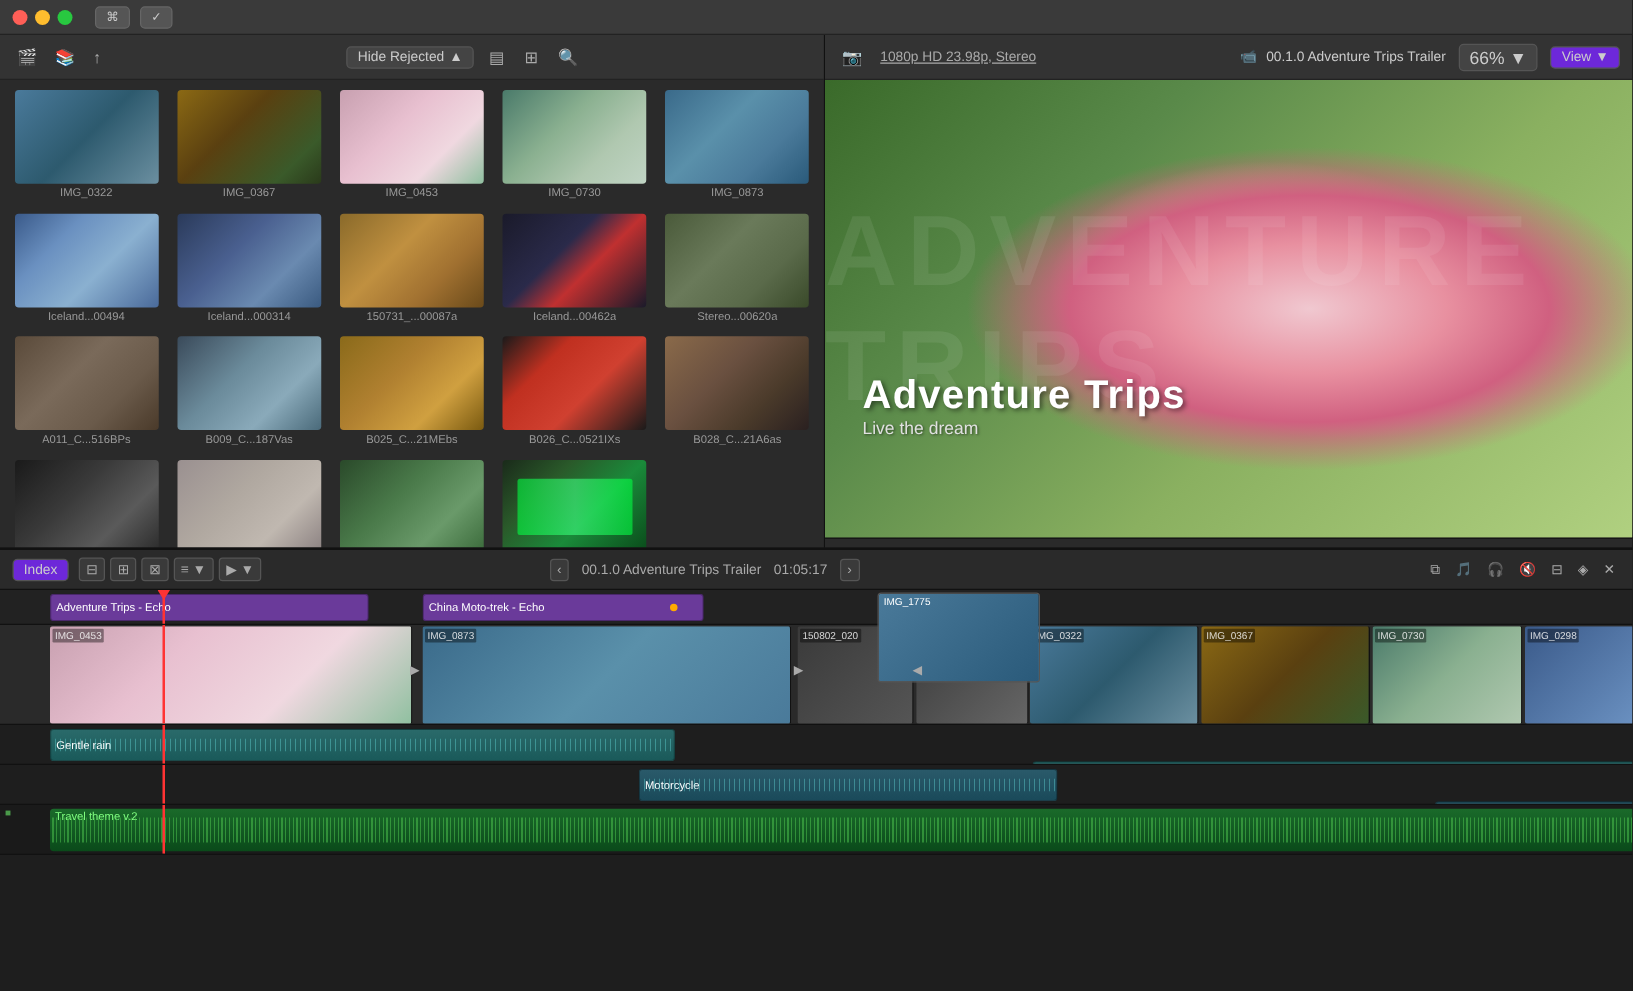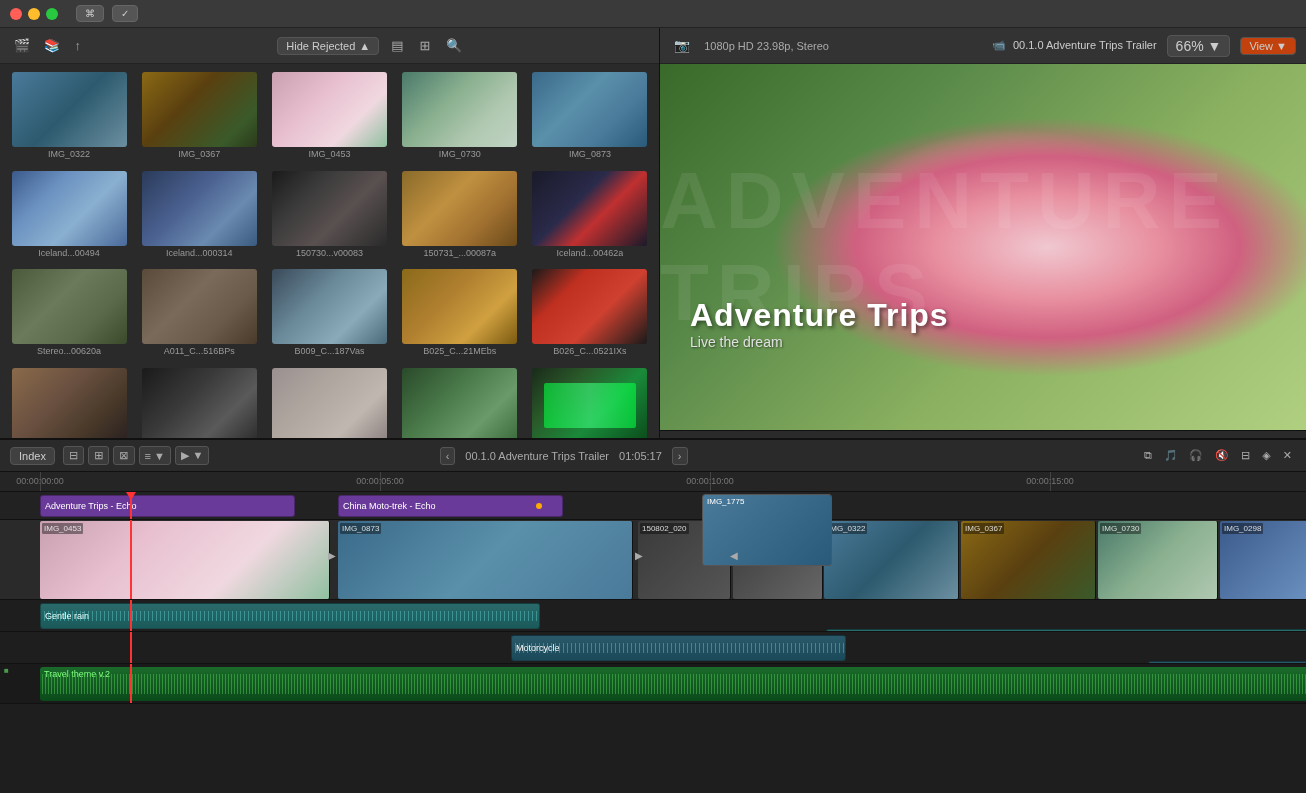--- a/index.html
+++ b/index.html
@@ -155,31 +155,31 @@
     .preview-toolbar {
       height: 36px;
       background: #333;
       display: flex;
       align-items: center;
       padding: 0 10px;
       gap: 10px;
       border-bottom: 1px solid #222;
     }
     .format-info {
-      display: flex; align-items: center; gap: 8px; font-size: 11px; color: #aaa;
+      display: flex; align-items: center; gap: 8px; font-size: 11px; color: #aaa; text-decoration: underline;
     }
     .project-name {
       margin-left: auto; font-size: 11px; color: #ccc;
     }
     .zoom-btn {
       background: #444; border: 1px solid #555; border-radius: 4px;
       color: #ccc; font-size: 14px; padding: 2px 8px; cursor: pointer;
     }
     .view-btn {
-      background: #c2410c; border: 1px solid #555; border-radius: 4px;
+      background: #6d28d9; border: 1px solid #555; border-radius: 4px;
       color: #ccc; font-size: 11px; padding: 2px 8px; cursor: pointer;
     }
 
     
     .preview-viewer {
       flex: 1;
       background: #000;
       position: relative;
       display: flex;
       align-items: center;
@@ -263,21 +263,21 @@
     .timeline-toolbar {
       height: 32px;
       background: #2a2a2a;
       display: flex;
       align-items: center;
       padding: 0 10px;
       gap: 8px;
       border-bottom: 1px solid #111;
     }
     .index-btn {
-      background: #404040; border: 1px solid #555; border-radius: 4px;
+      background: #6d28d9; border: 1px solid #555; border-radius: 4px;
       color: #ccc; font-size: 11px; padding: 2px 8px; cursor: pointer;
     }
     .timeline-toolbar-icons { display: flex; gap: 4px; }
     .tl-icon-btn {
       background: #3a3a3a; border: 1px solid #555; border-radius: 3px;
       color: #aaa; font-size: 11px; padding: 2px 5px; cursor: pointer;
     }
     .timeline-project-info {
       margin: 0 auto;
       font-size: 11px;
@@ -463,24 +463,20 @@
         </div>
         <div class="media-item">
           <div class="media-thumb thumb-iceland00494"></div>
           <div class="media-label">Iceland...00494</div>
         </div>
         <div class="media-item">
           <div class="media-thumb thumb-iceland000314"></div>
           <div class="media-label">Iceland...000314</div>
         </div>
         <div class="media-item">
-          <div class="media-thumb thumb-150730"></div>
-          <div class="media-label">150730...v00083</div>
-        </div>
-        <div class="media-item">
           <div class="media-thumb thumb-150731"></div>
           <div class="media-label">150731_...00087a</div>
         </div>
         <div class="media-item">
           <div class="media-thumb thumb-iceland00462a"></div>
           <div class="media-label">Iceland...00462a</div>
         </div>
         <div class="media-item">
           <div class="media-thumb thumb-iceland00620a"></div>
           <div class="media-label">Stereo...00620a</div>
@@ -590,30 +586,20 @@
       <button class="tl-right-btn">⧉</button>
       <button class="tl-right-btn">🎵</button>
       <button class="tl-right-btn">🎧</button>
       <button class="tl-right-btn">🔇</button>
       <button class="tl-right-btn">⊟</button>
       <button class="tl-right-btn">◈</button>
       <button class="tl-right-btn">✕</button>
     </div>
   </div>
 
-  <div class="timeline-ruler" id="timeline-ruler-el">
-  <div class="ruler-tick" style="left: 40px;"></div>
-      <div class="ruler-label" style="left: 40px;">00:00:00:00</div>
-      <div class="ruler-tick" style="left: 380px;"></div>
-      <div class="ruler-label" style="left: 380px;">00:00:05:00</div>
-      <div class="ruler-tick" style="left: 710px;"></div>
-      <div class="ruler-label" style="left: 710px;">00:00:10:00</div>
-      <div class="ruler-tick" style="left: 1050px;"></div>
-      <div class="ruler-label" style="left: 1050px;">00:00:15:00</div>
-    </div>
 
   <div style="flex:1; position:relative; overflow:hidden;">
 
     <div class="connected-thumb" style="left:702px; top:2px;">
       <div style="width:100%;height:100%;background:linear-gradient(135deg,#4a7a9a,#2a5a7a);"></div>
       <div style="position:absolute;top:2px;left:4px;font-size:8px;color:#fff;">IMG_1775</div>
     </div>
 
     <div style="height:28px;position:relative;background:#222;border-bottom:1px solid #111;">
 

